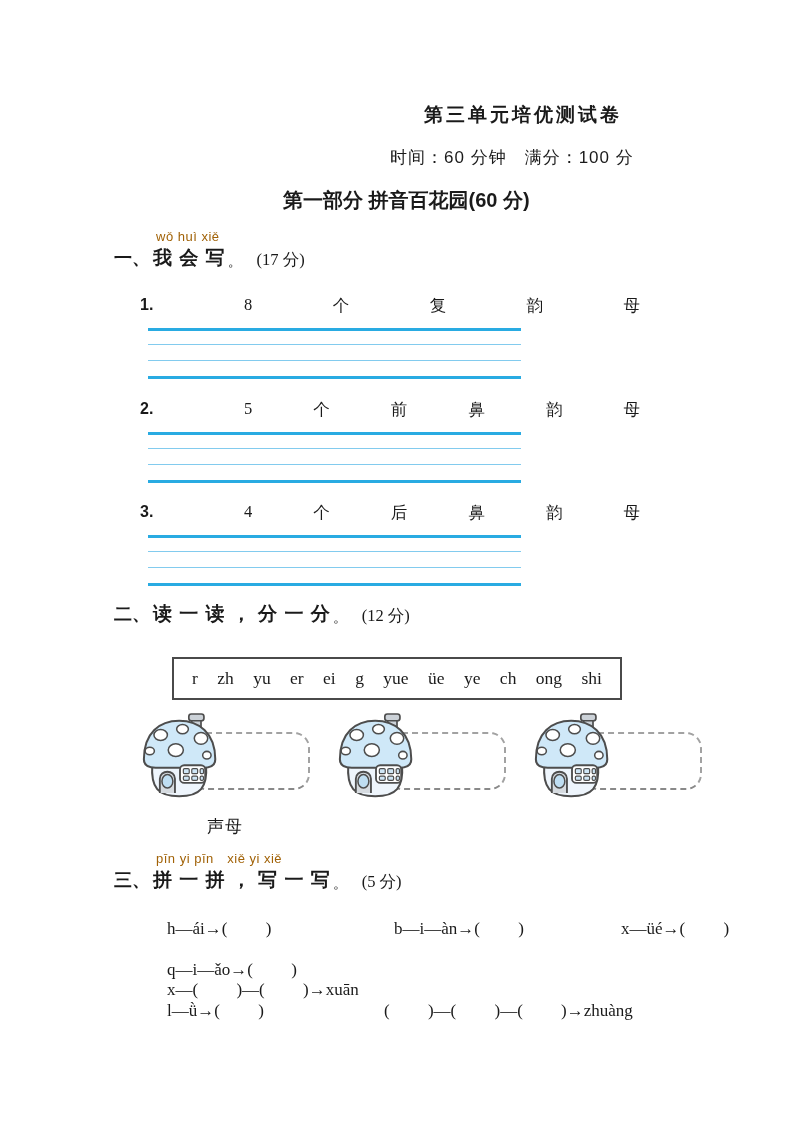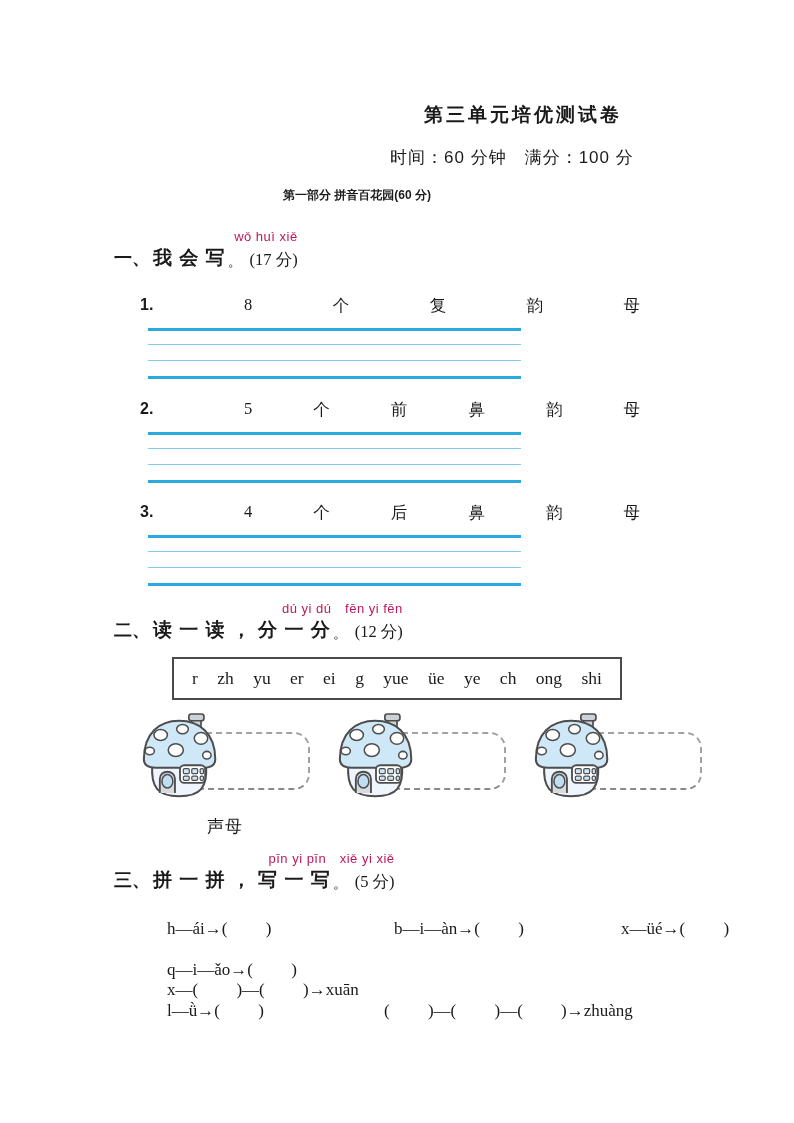--- a/index.html
+++ b/index.html
@@ -6,34 +6,34 @@
   body{
     width:794px;height:1123px;background:#ffffff;color:#1a1a1a;
     font-family:"Liberation Sans", sans-serif;position:relative;overflow:hidden;
   }
   .abs{position:absolute;}
 
   
   .doc-title{left:424px;top:102px;font-family:"Liberation Serif",serif;
     font-weight:bold;font-size:19px;letter-spacing:3px;}
   .meta{left:390px;top:146px;font-size:17px;letter-spacing:1px;}
-  .part-heading{left:283px;top:187px;font-weight:bold;font-size:12px;}
+  .part-heading{left:283px;top:187px;font-weight:bold;font-size:20px;}
 
   
   .sec-heading{display:flex;align-items:flex-end;}
   #sec1{left:114px;top:229px;}
   #sec2{left:114px;top:601px;}
   #sec3{left:114px;top:851px;}
   .sec-num{font-weight:bold;font-size:18px;line-height:1.15;padding-bottom:2px;}
   .sec-main{display:flex;flex-direction:column;margin-left:3px;}
-  .sec-pinyin{font-size:13px;color:#be185d;white-space:pre;letter-spacing:.5px;margin:0 0 1px 3px;text-align:right;}
+  .sec-pinyin{font-size:13px;color:#a16207;white-space:pre;letter-spacing:.5px;margin:0 0 1px 3px;}
   .sec-title-line{display:flex;align-items:flex-end;}
   .sec-title{font-weight:bold;font-size:19px;white-space:pre;letter-spacing:1px;}
   .sec-period{font-size:15px;margin:0 3px 0 2px;}
-  .sec-score{font-family:"Liberation Serif",serif;font-size:16.5px;margin-left:4px;}
+  .sec-score{font-family:"Liberation Serif",serif;font-size:16.5px;margin-left:11px;}
 
   
   .q-row{left:140px;width:500px;display:flex;align-items:baseline;}
   #q1{top:295px;} #q2{top:399px;} #q3{top:502px;}
   .q-num{font-weight:bold;font-size:16px;width:104px;}
   .q-chars{flex:1;display:flex;justify-content:space-between;
     font-family:"Liberation Serif",serif;font-size:16.5px;}
   .fourline{left:148px;width:373px;height:52px;}
   #g1{top:328px;} #g2{top:432px;} #g3{top:535px;}
   .ln{position:absolute;left:0;right:0;display:block;}
@@ -129,21 +129,20 @@
   <div class="abs fourline" id="g3">
     <i class="ln thick l0"></i>
       <i class="ln thin l1"></i>
       <i class="ln thin l2"></i>
       <i class="ln thick l3"></i>
   </div>
 
   <div class="abs sec-heading" id="sec2">
     <span class="sec-num">二、</span>
     <span class="sec-main">
-      <span class="sec-pinyin">dú yi dú fēn yi fēn</span>
       <span class="sec-title-line">
         <span class="sec-title">读 一 读 ， 分 一 分</span>
         <span class="sec-period">。</span>
         <span class="sec-score">(12 分)</span>
       </span>
     </span>
   </div>
 
   <div class="abs letters-box">
     <span>r</span>

